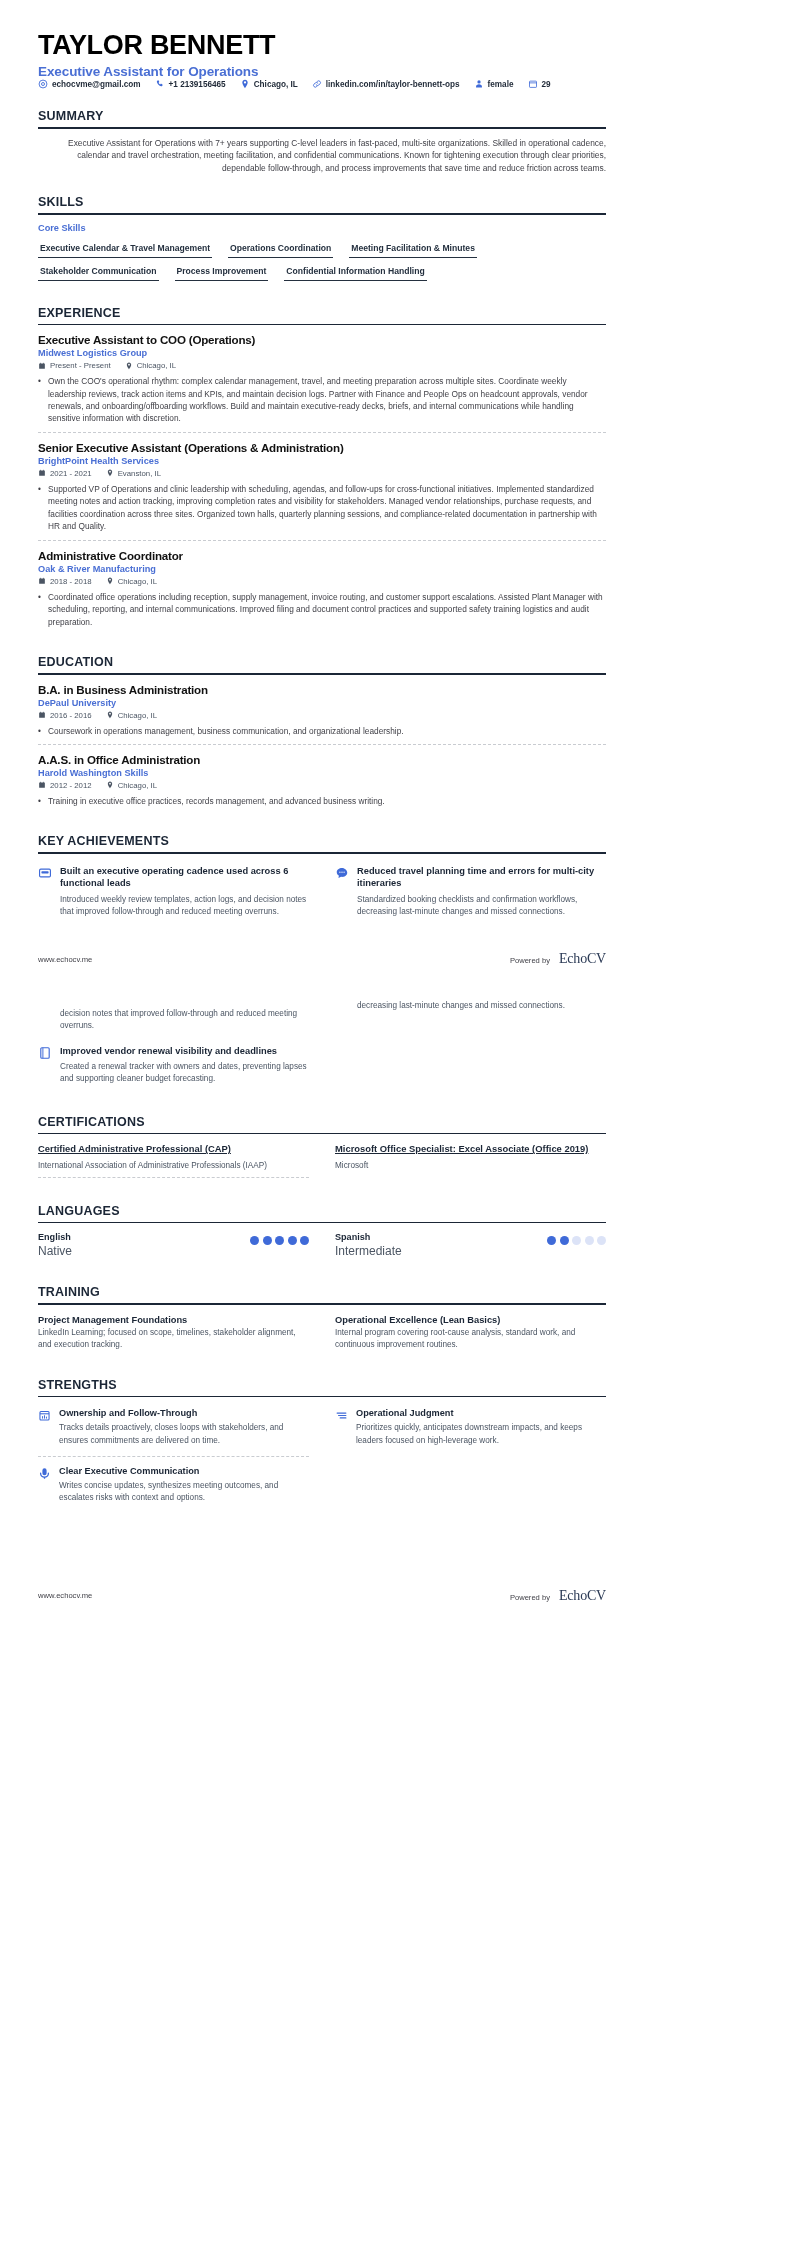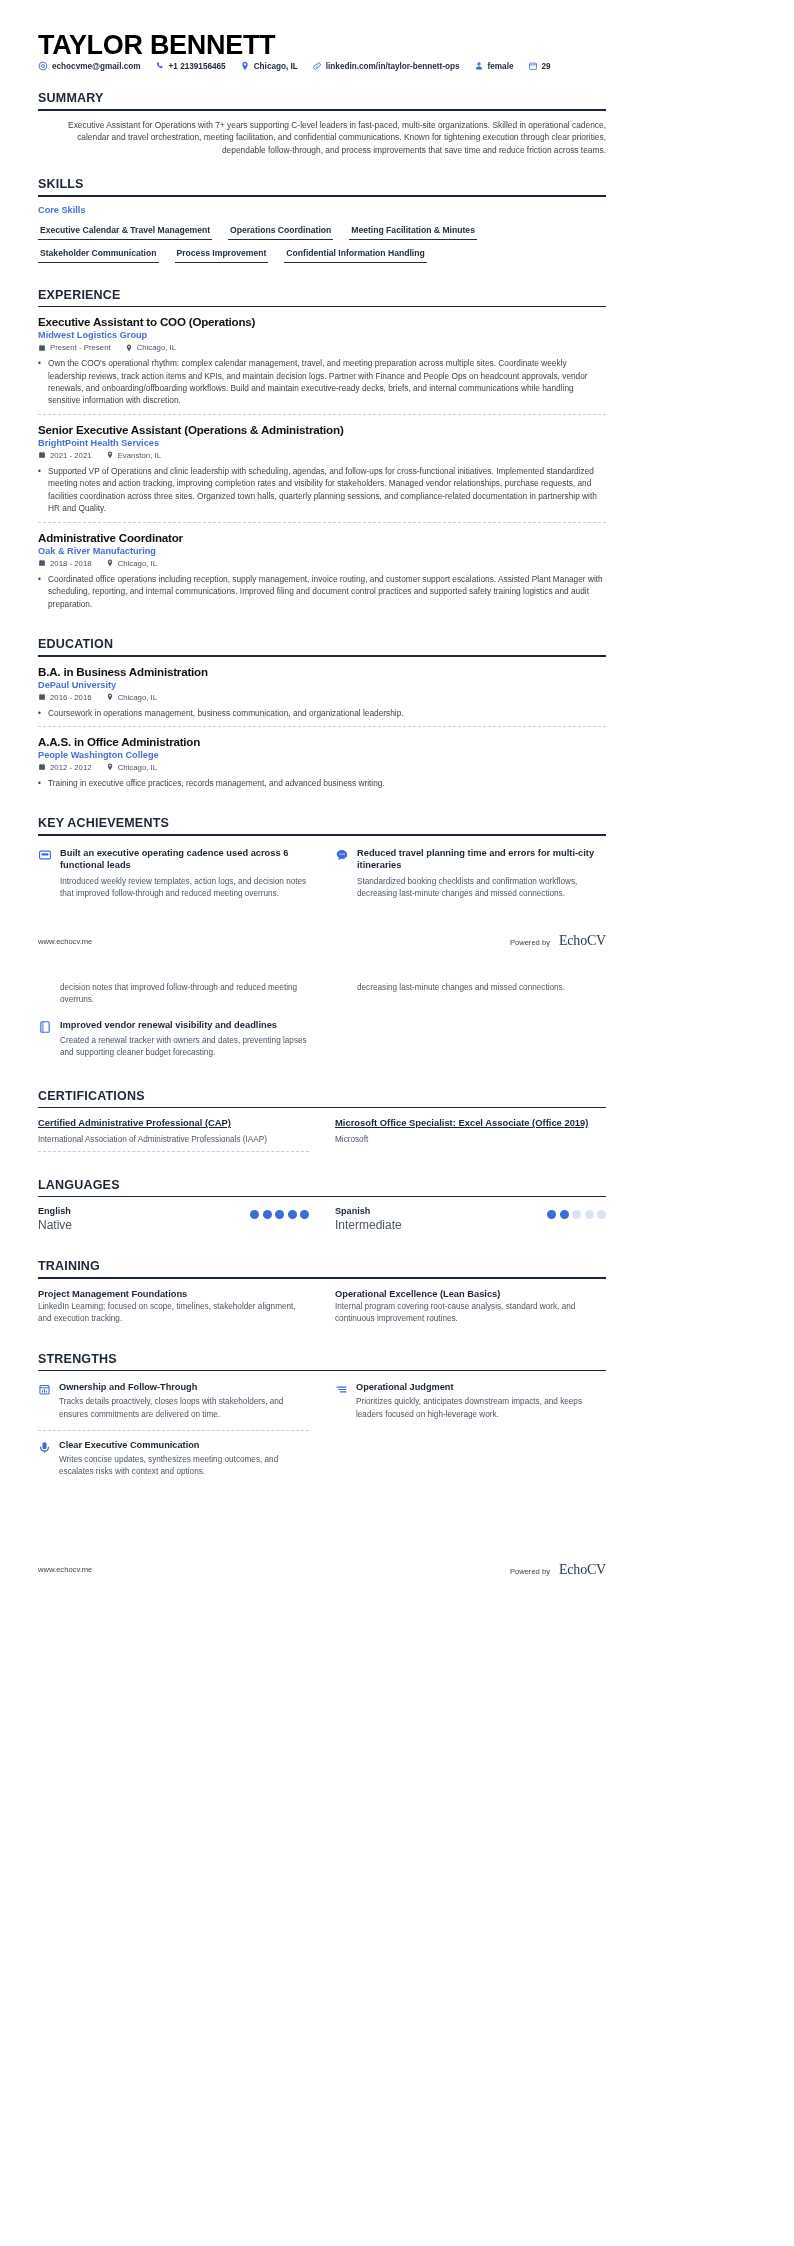--- a/index.html
+++ b/index.html
@@ -305,20 +305,21 @@
   .bottom-footer { margin-top: 40px; }
   .spacer-gap { height: 34px; }
 </style>
 </head>
 <body>
 
 <div class="page">
 
   <div>
     <div class="name">TAYLOR BENNETT</div>
+    <div class="headline">Executive Assistant for Operations</div>
 
     <div class="contact-row">
 
       <div class="contact-item">
         <span class="ci-icon">
           <svg viewBox="0 0 16 16" width="10" height="10" fill="none" stroke="currentColor" stroke-width="1.4">
             <circle cx="8" cy="8" r="6.3"></circle>
               <circle cx="8" cy="8" r="2.4"></circle>
           </svg>
         </span>
@@ -532,21 +533,21 @@
         <div class="bullets">
           <div class="bullet">
             <span class="dot">•</span>
             <span>Coursework in operations management, business communication, and organizational leadership.</span>
           </div>
         </div>
       </div>
 
       <div class="entry">
         <div class="entry-title">A.A.S. in Office Administration</div>
-        <div class="entry-org">People Washington College</div>
+        <div class="entry-org">Harold Washington Skills</div>
         <div class="entry-meta">
           <span class="meta-item">
             <span class="meta-icon">
               <svg viewBox="0 0 16 16" width="8" height="8" fill="currentColor">
                   <rect x="2.3" y="3.2" width="11.4" height="10.4" rx="1"></rect>
                   <rect x="4" y="1.6" width="1.3" height="2.4"></rect>
                   <rect x="10.7" y="1.6" width="1.3" height="2.4"></rect>
                 </svg>
             </span>
             <span>2012 - 2012</span>
@@ -611,21 +612,21 @@
     <span>www.echocv.me</span>
     <span class="footer-brand">
       <span>Powered by</span>
       <span class="brand-mark">EchoCV</span>
     </span>
   </div>
 
   <div class="grid2">
     <div>
       <div class="ach-item" style="padding-left:22px;">
-        <div class="ach-desc" style="margin-top:0;">decision notes that improved follow-through and reduced meeting overruns.</div>
+        <div class="ach-desc" style="margin-top:8px;">decision notes that improved follow-through and reduced meeting overruns.</div>
       </div>
       <div class="ach-item">
         <span class="ach-icon">
           <svg viewBox="0 0 16 16" width="14" height="14" fill="none" stroke="currentColor" stroke-width="1.3">
             <rect x="3.2" y="2" width="9.6" height="12" rx="1.2"></rect>
             <path d="M5.6 2v12" stroke-width="1.1"></path>
           </svg>
         </span>
         <div>
           <div class="ach-title">Improved vendor renewal visibility and deadlines</div>

